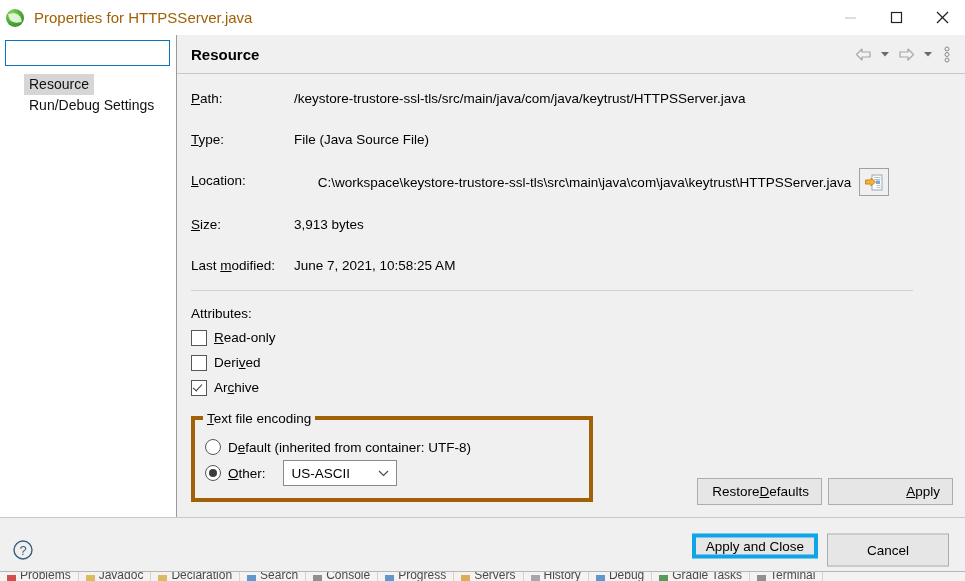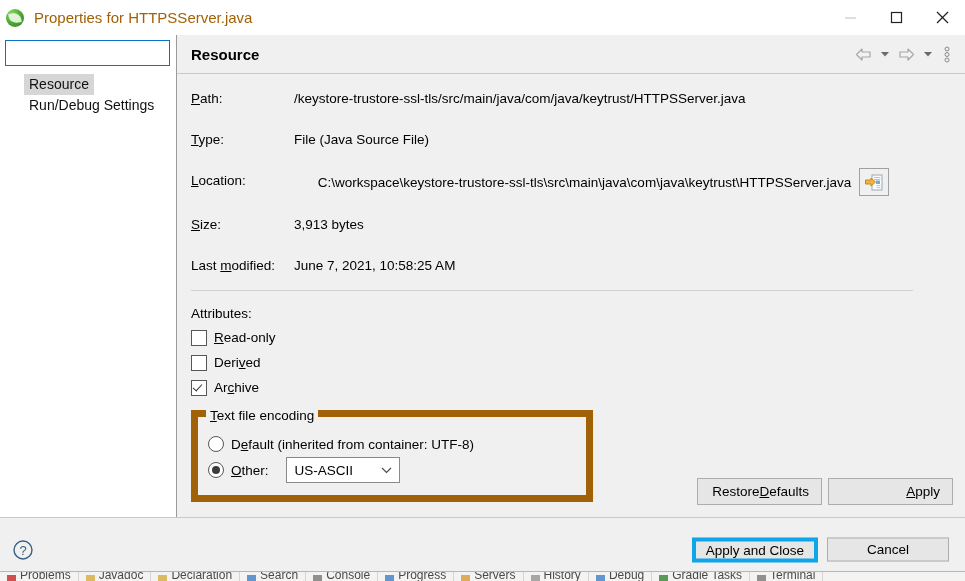--- a/index.html
+++ b/index.html
@@ -199,23 +199,23 @@
     left: 3px; top: 1px;
     width: 4px; height: 8px;
     border: solid #333;
     border-width: 0 1.6px 1.6px 0;
     transform: rotate(42deg);
   }
   .check-label { font-size: 13.5px; }
 
   
   .groupbox {
-    margin-top: 10px;
+    margin-top: 16px;
     margin-right: 360px;
-    border: 7px solid #a16207;
+    border: 4px solid #a16207;
     position: relative;
     padding: 14px 10px 12px 10px;
   }
   .groupbox-legend {
     position: absolute;
     top: -9px; left: 8px;
     background: #f0f0f0;
     padding: 0 4px;
     font-size: 13.5px;
   }
@@ -299,21 +299,21 @@
     min-width: 122px;
     padding: 0 10px;
     box-sizing: border-box;
     display: flex; align-items: center; justify-content: center;
     font-size: 13.5px;
     white-space: nowrap;
   }
   .btn-normal {
     border: 1px solid #adadad;
     background: #e6e6e6;
-    height: 24px;
+    height: 33px;
     min-width: 122px;
     padding: 0 10px;
     box-sizing: border-box;
     display: flex; align-items: center; justify-content: center;
     font-size: 13.5px;
     white-space: nowrap;
   }
 
   
   .statusstrip {

